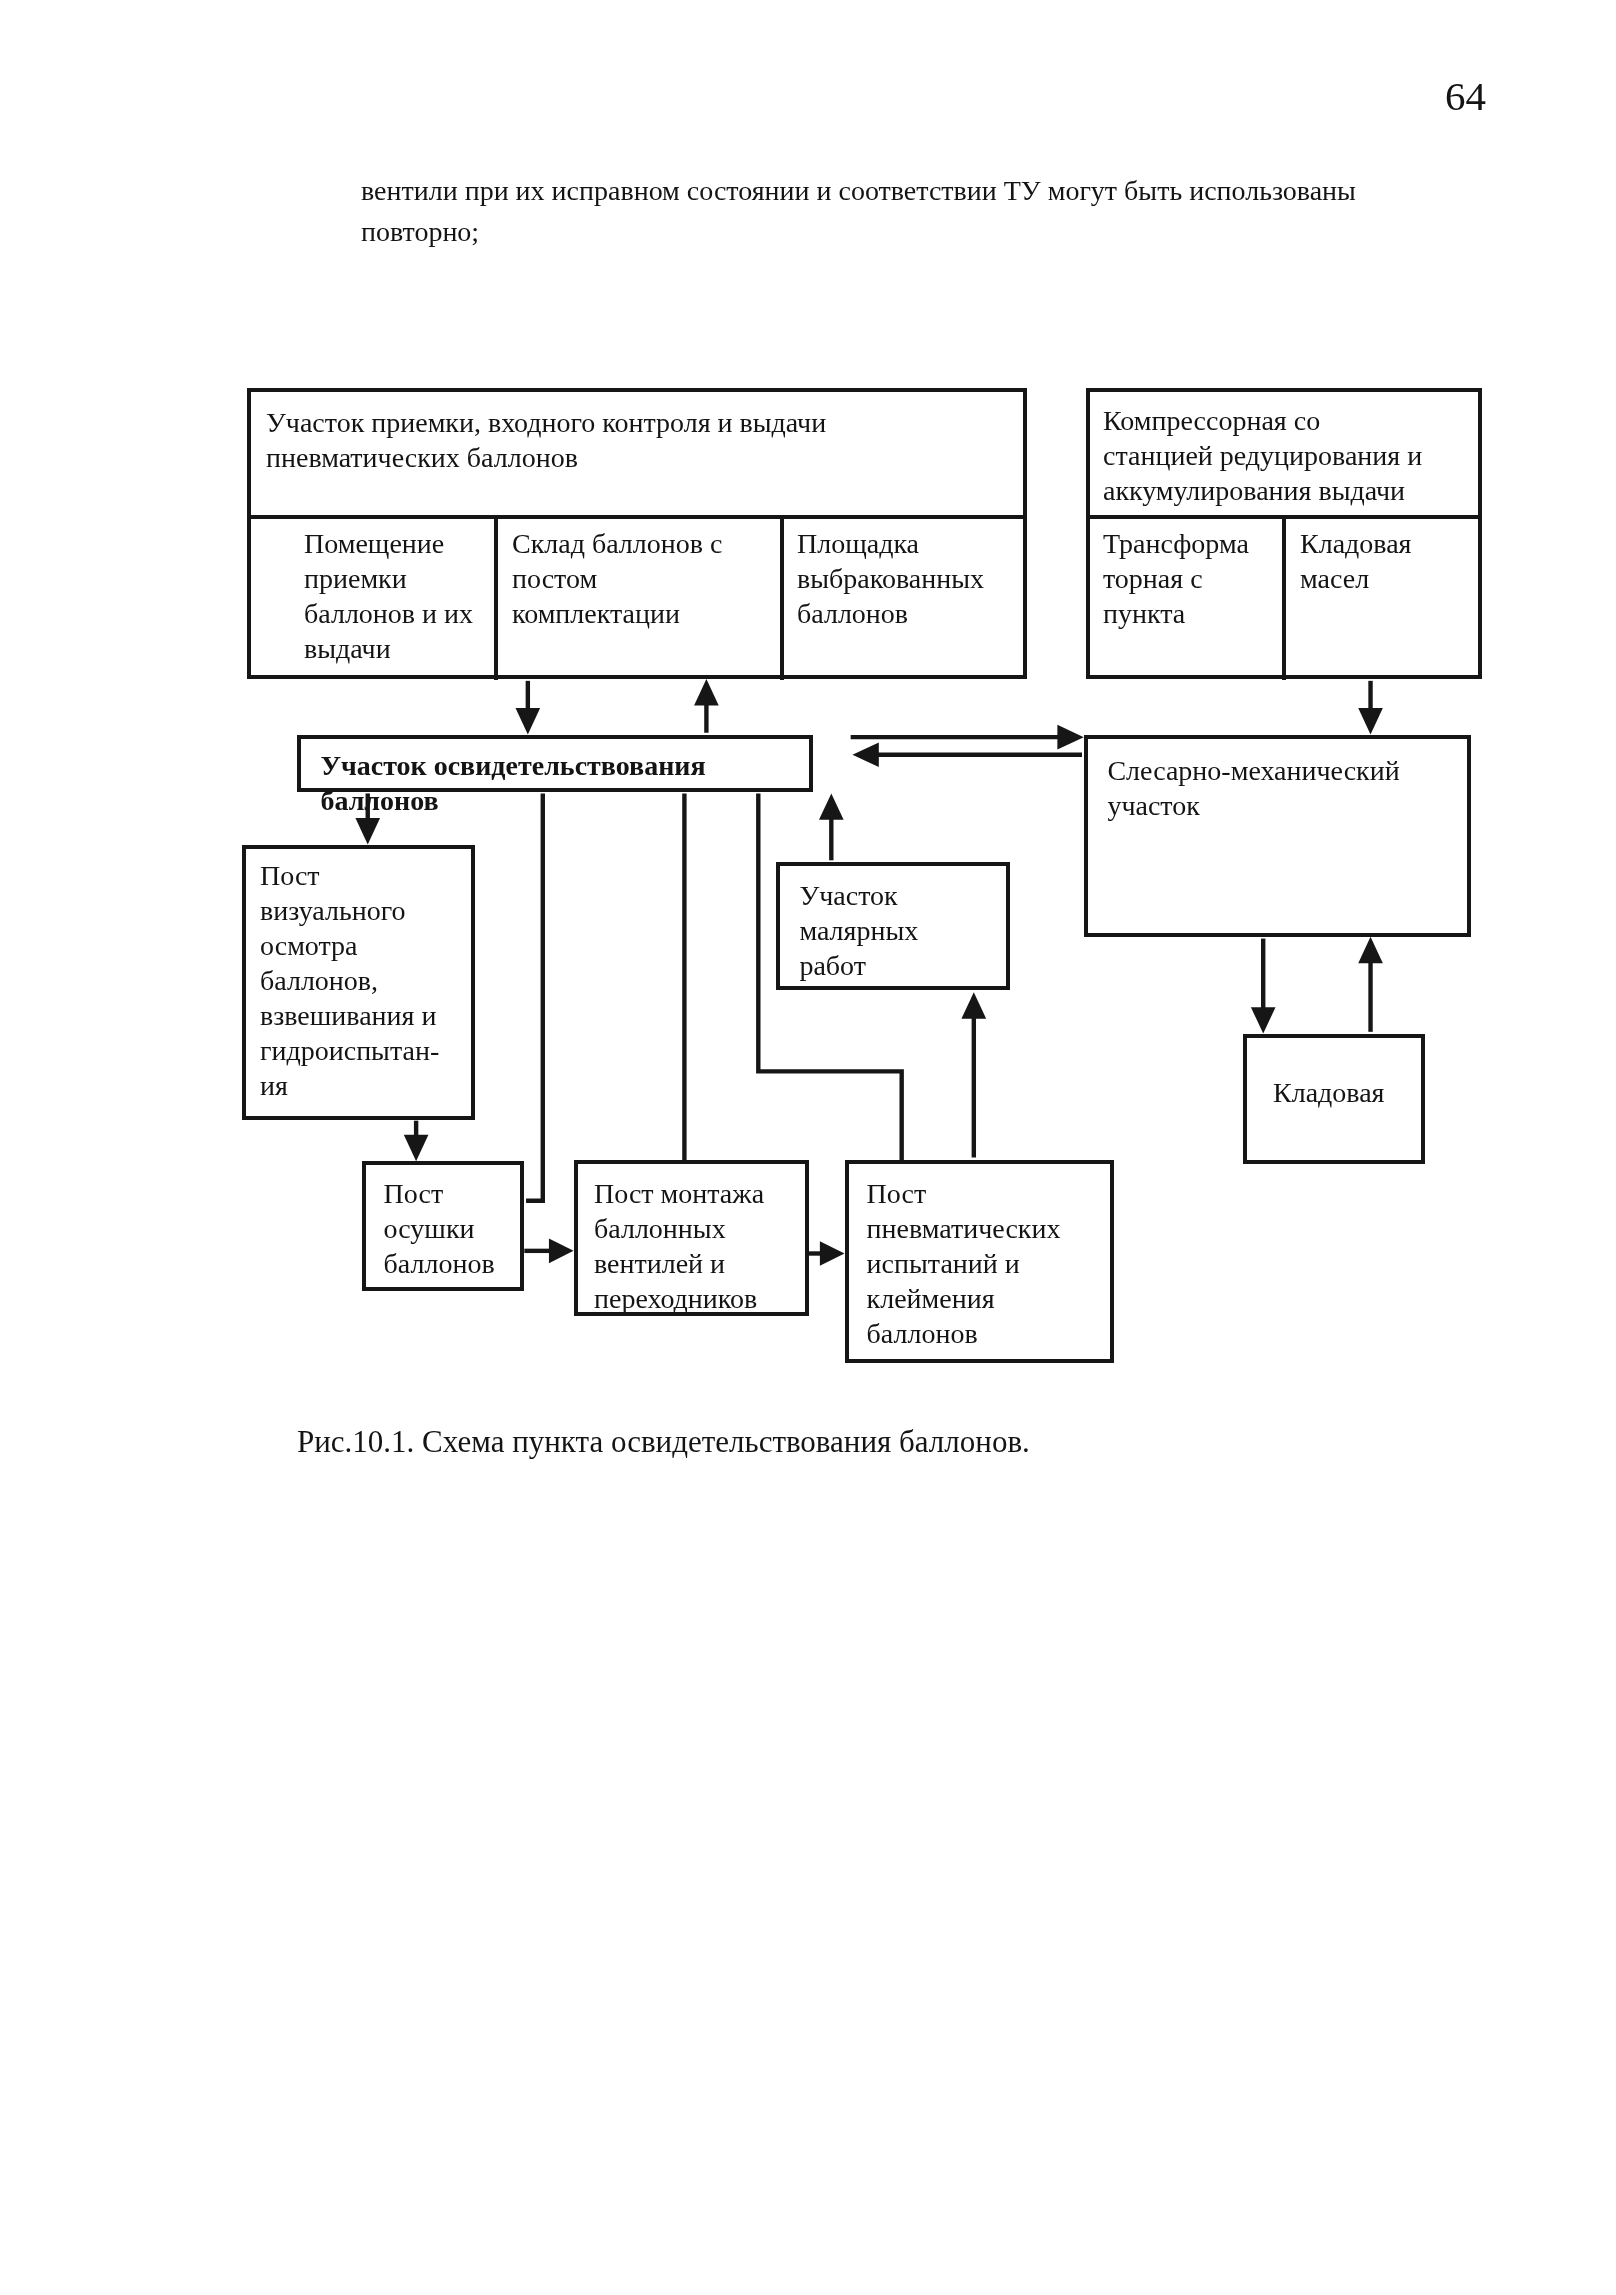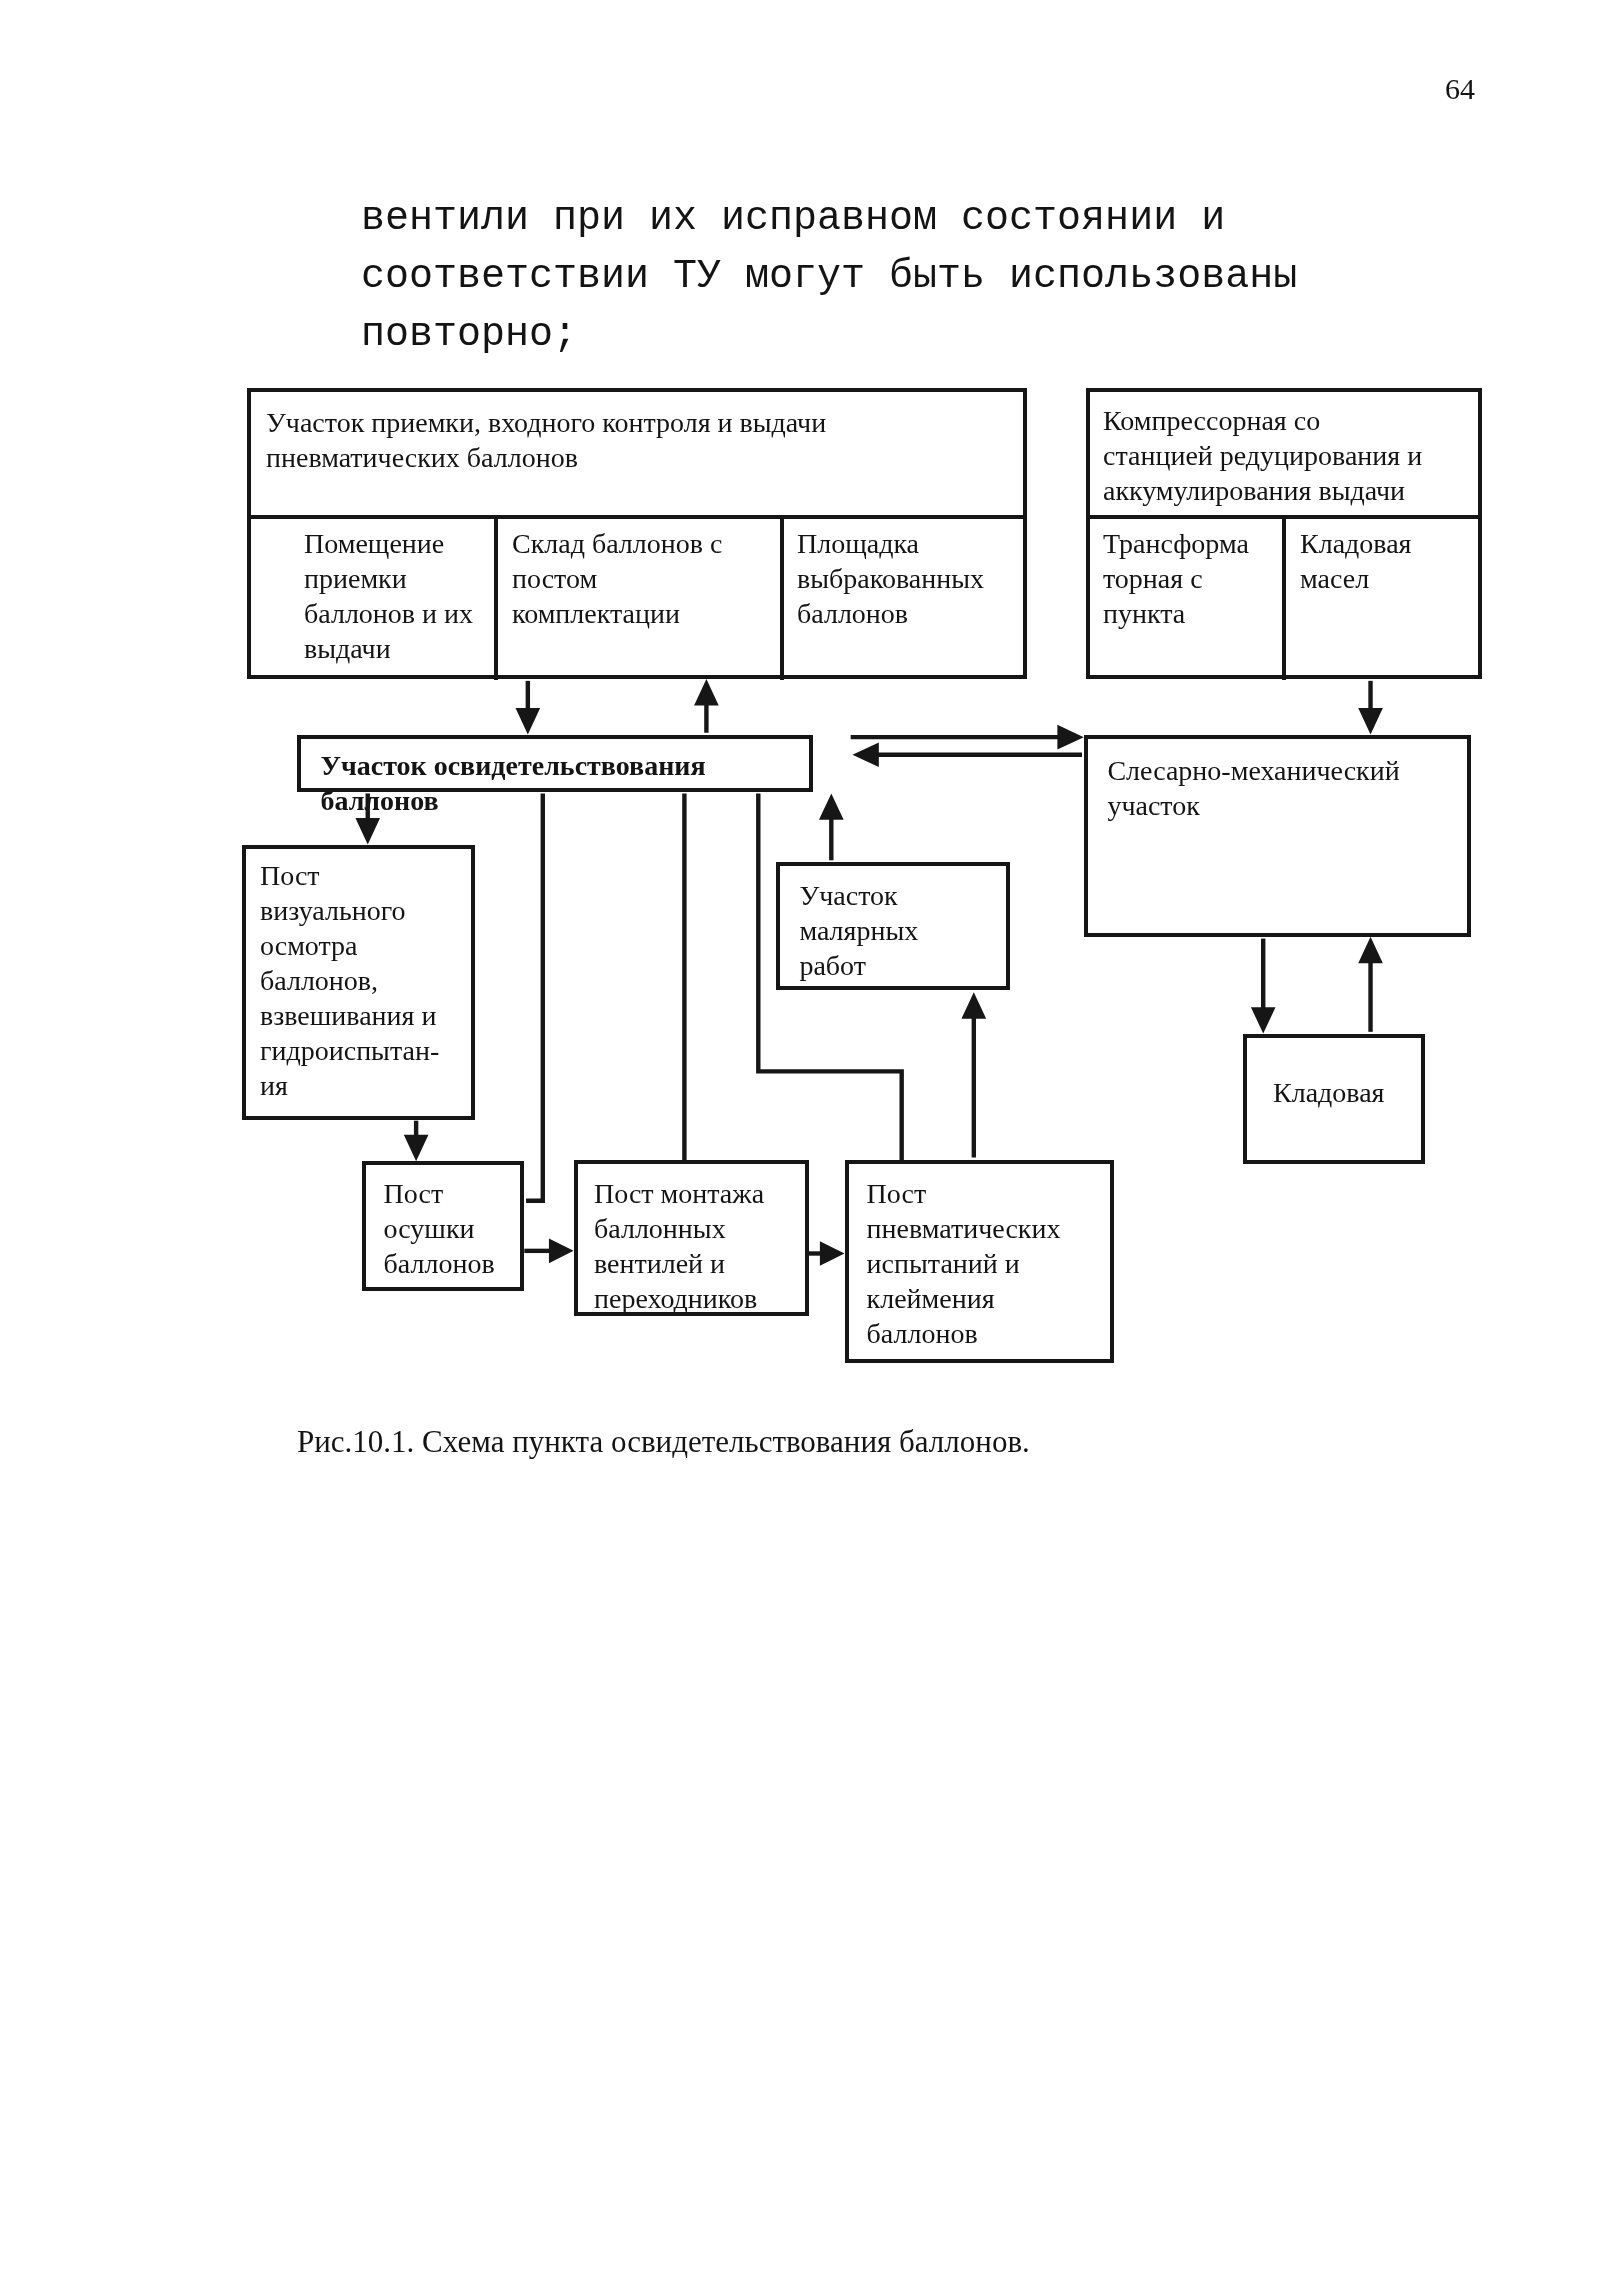--- a/index.html
+++ b/index.html
@@ -9,29 +9,28 @@
     height: 2295px;
     background: #ffffff;
     font-family: "Liberation Serif", "DejaVu Serif", serif;
     color: #141414;
     overflow: hidden;
   }
   .txt { white-space: pre-line; }
   .page-number {
     position: absolute;
     left: 1445px; top: 72px;
-    font-size: 30px;
+    font-size: 41px;
   }
   .intro {
     position: absolute;
-    left: 361px; top: 190px;
+    left: 361px; top: 171px;
     width: 1065px;
-    font-size: 40px;
+    font-size: 28px;
     line-height: 1.45;
-    font-family: Liberation Mono, monospace;
   }
   .caption {
     position: absolute;
     left: 297px; top: 1424px;
     font-size: 31px;
   }
   .box {
     position: absolute;
     border: 4.4px solid #161616;
     box-sizing: border-box;

